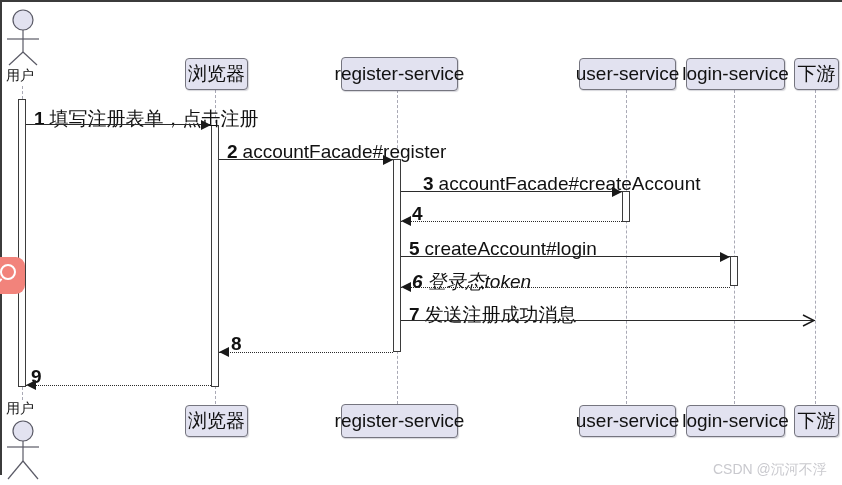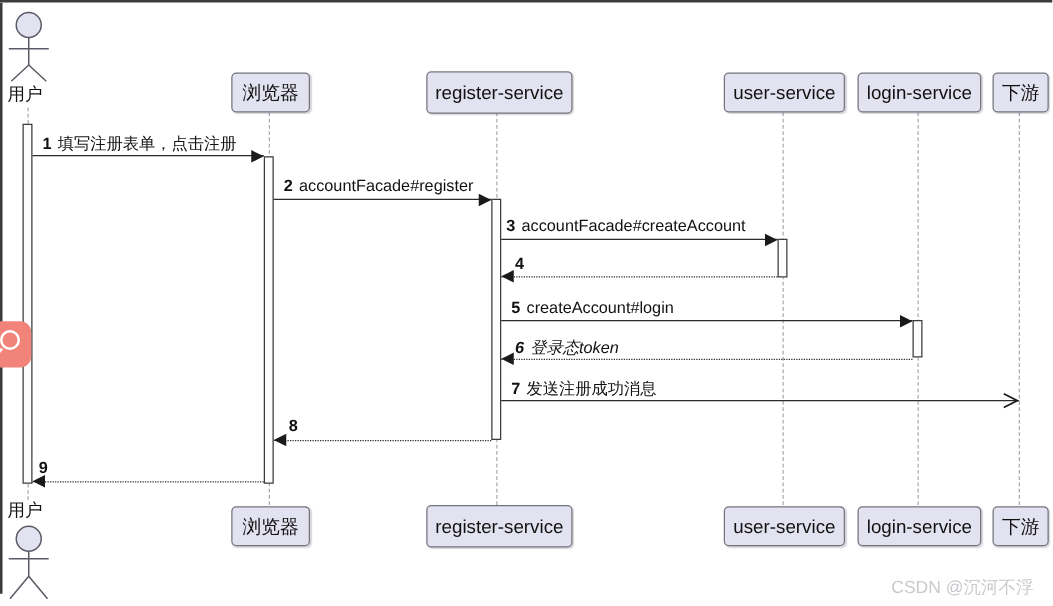--- a/index.html
+++ b/index.html
@@ -6,27 +6,27 @@
   body{font-family:"Liberation Sans","DejaVu Sans",sans-serif;background:#fff;}
   #stage{
     position:relative;width:842px;height:485px;background:#fff;overflow:hidden;
     border-top:2px solid #3B3B3B;
   }
   #left-frame{position:absolute;left:0;top:0;width:2px;height:473px;background:#3B3B3B;}
   .lifeline{position:absolute;width:0;border-left:1px dashed #A9A9B5;}
   .pbox{
     position:absolute;background:#E2E2F0;border:1px solid #75757F;border-radius:4px;
     display:flex;align-items:center;justify-content:center;
-    font-size:15px;color:#111;box-shadow:1px 1px 1px rgba(90,90,110,.25);
+    font-size:19px;color:#111;box-shadow:1px 1px 1px rgba(90,90,110,.25);
     white-space:nowrap;
   }
   .activation{position:absolute;width:8px;background:#FDFDFD;border:1px solid #3B3B3B;box-sizing:border-box;}
   .msg-line{position:absolute;height:0;border-top:1px solid #2B2B2B;}
   .msg-line.dotted{border-top:1.5px dotted #2B2B2B;}
-  .msg-label{position:absolute;font-size:13px;color:#111;white-space:nowrap;}
+  .msg-label{position:absolute;font-size:19px;color:#111;white-space:nowrap;}
   .msg-label .num{font-weight:bold;margin-right:5px;}
   .head-right{position:absolute;width:0;height:0;border-left:10px solid #1a1a1a;border-top:5px solid transparent;border-bottom:5px solid transparent;}
   .head-left{position:absolute;width:0;height:0;border-right:10px solid #1a1a1a;border-top:5px solid transparent;border-bottom:5px solid transparent;}
   .actor-label{position:absolute;font-size:14px;color:#111;text-align:left;white-space:nowrap;}
   .actor-svg{position:absolute;}
   #watermark{position:absolute;font-size:14px;color:#C9C9CE;white-space:nowrap;}
   #search-fab{
     position:absolute;left:-13px;top:255px;width:38px;height:37px;border-radius:9px;
     background:#F2837B;z-index:20;cursor:pointer;
   }
@@ -81,21 +81,21 @@
 
   <div>
     <div class="msg-label" style="left:227px;top:139px;">
       <span class="num">2</span><span>accountFacade#register</span>
     </div>
     <div class="msg-line" style="left:219px;top:157px;width:174px;"></div>
     <div class="head-right" style="left:383px;top:153px;"></div>
   </div>
 
   <div>
-    <div class="msg-label" style="left:405px;top:171px;">
+    <div class="msg-label" style="left:423px;top:171px;">
       <span class="num">3</span><span>accountFacade#createAccount</span>
     </div>
     <div class="msg-line" style="left:401px;top:189px;width:221px;"></div>
     <div class="head-right" style="left:612px;top:185px;"></div>
   </div>
 
   <div>
     <div class="msg-label" style="left:412px;top:201px;">
       <span class="num">4</span><span></span>
     </div>

